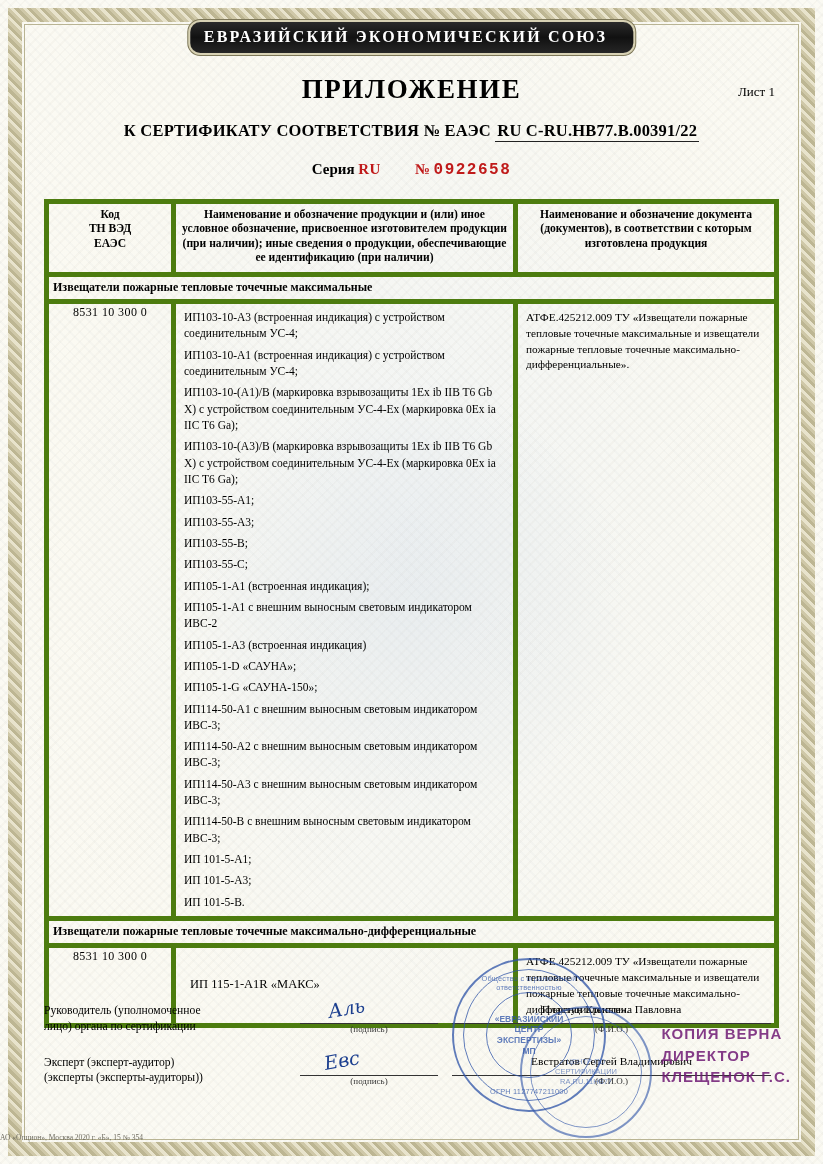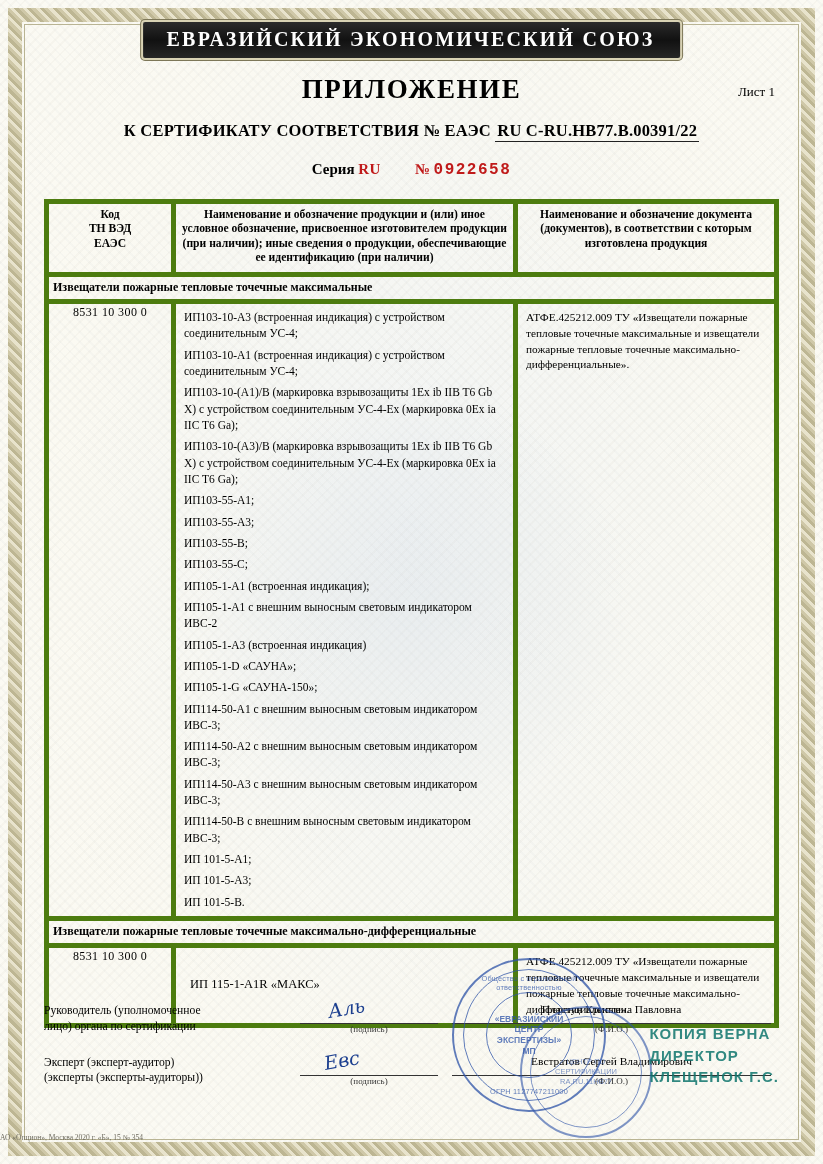--- a/index.html
+++ b/index.html
@@ -54,25 +54,25 @@
   }
   
   .eaeu-banner {
     position: absolute;
     left: 50%;
     transform: translateX(-50%);
     top: 22px;
     z-index: 3;
     background: linear-gradient(180deg, #2b2b2b 0%, #111 50%, #262626 100%);
     color: #fff;
-    padding: 6px 26px 7px 24px;
-    border-radius: 2px;
+    padding: 6px 26px 7px 14px;
+    border-radius: 10px;
     letter-spacing: 2.2px;
     font-weight: bold;
-    font-size: 20px;
+    font-size: 16px;
     font-family: "Liberation Serif", serif;
     white-space: nowrap;
     box-shadow: 0 0 0 2px #d8d2b4, 0 0 0 3px #7d7758;
   }
   
   .sheet-no {
     position: absolute;
     right: 48px;
     top: 84px;
     font-size: 13px;
@@ -299,23 +299,23 @@
     inset: 26px;
     display: flex;
     align-items: center;
     justify-content: center;
     text-align: center;
     font-size: 7.5px;
     line-height: 1.3;
   }
   .copy-stamp {
     position: absolute;
-    right: 44px;
+    right: 32px;
     bottom: 76px;
-    color: #0f766e;
+    color: #701a75;
     font-family: "Liberation Sans", sans-serif;
     font-weight: bold;
     font-size: 15px;
     line-height: 1.45;
     letter-spacing: 1px;
     opacity: 0.85;
     z-index: 6;
     text-align: left;
   }
   .footer-note {

